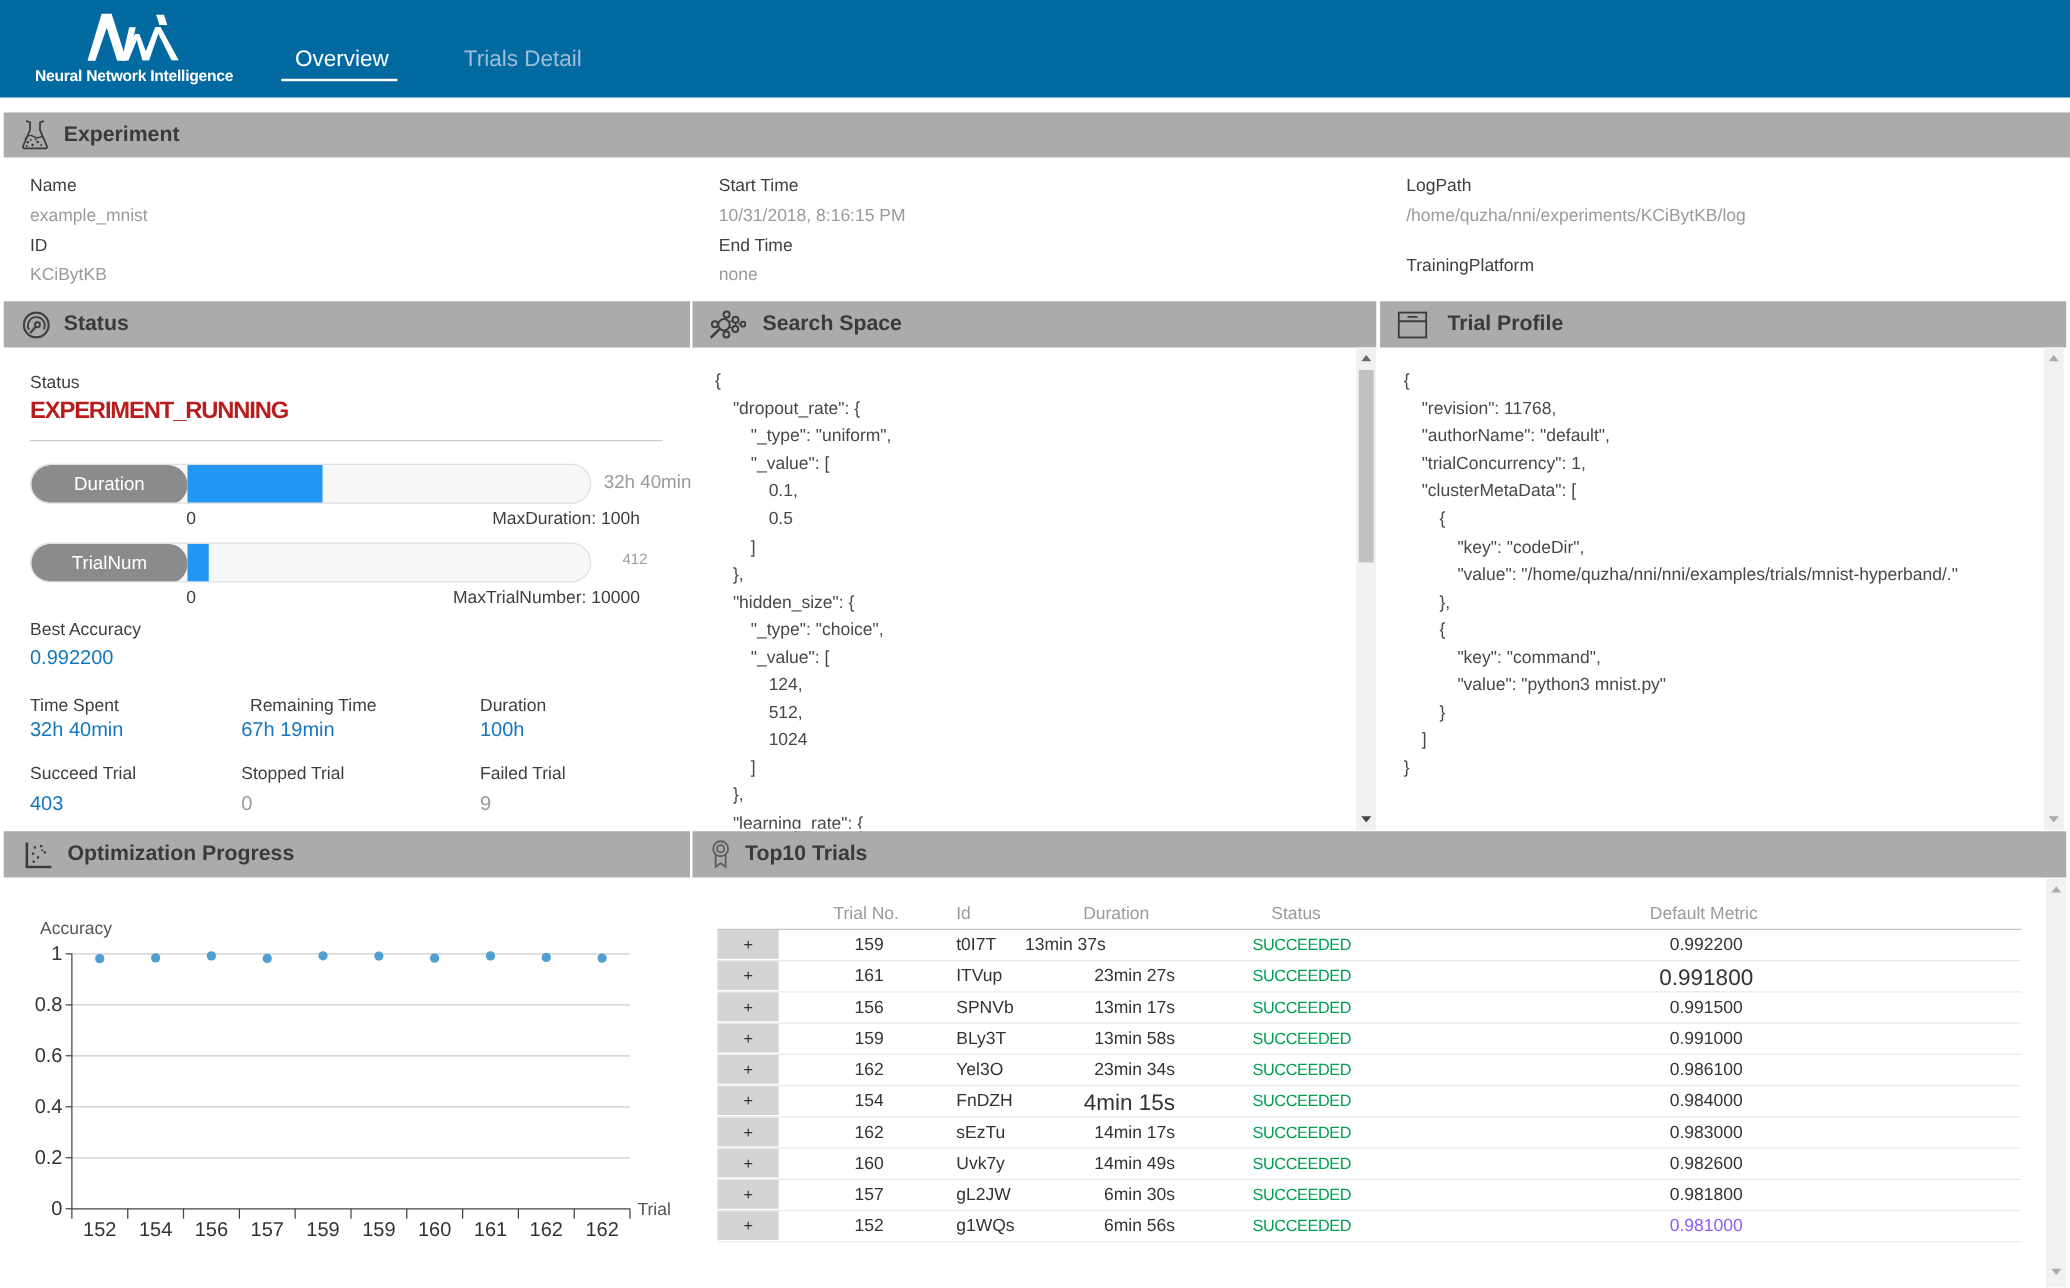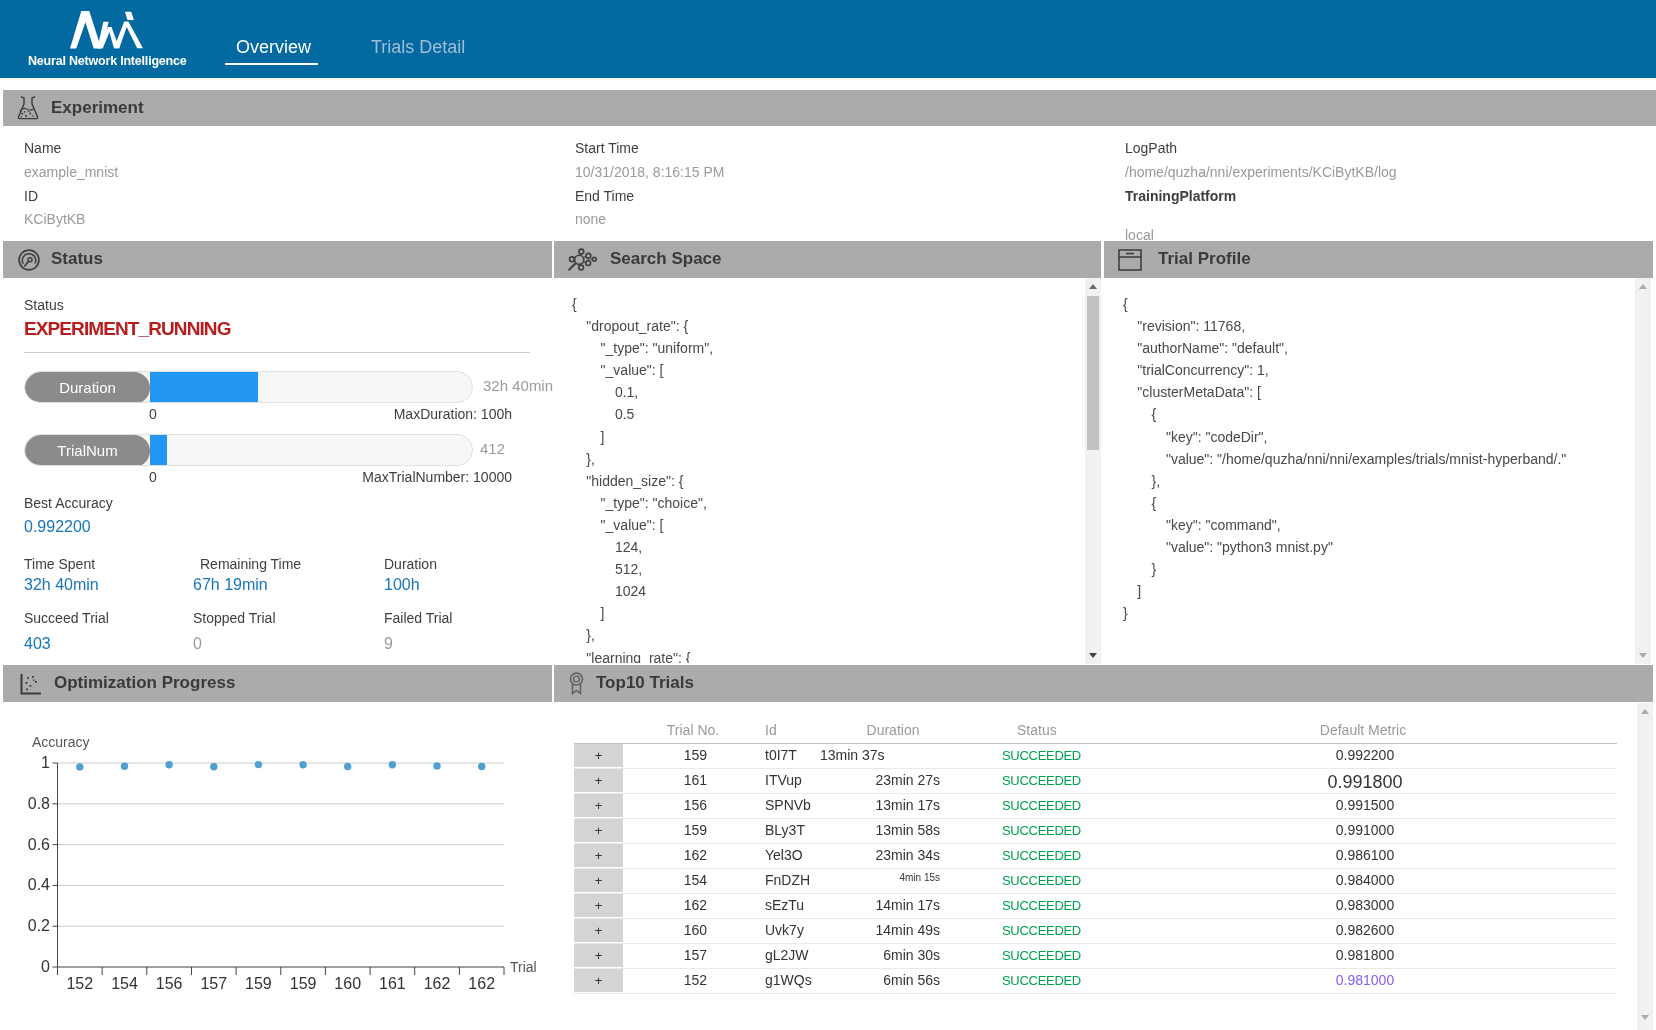--- a/index.html
+++ b/index.html
@@ -72,21 +72,21 @@
   </div>
 <div class="abs" style="left:575px;top:140px;">
     <div class="lab">Start Time</div>
     <div class="gval" style="margin-top:8px;">10/31/2018, 8:16:15 PM</div>
     <div class="lab" style="margin-top:8px;">End Time</div>
     <div class="gval" style="margin-top:7px;">none</div>
   </div>
 <div class="abs" style="left:1125px;top:140px;">
     <div class="lab">LogPath</div>
     <div class="gval" style="margin-top:8px;">/home/quzha/nni/experiments/KCiBytKB/log</div>
-    <div class="lab" style="margin-top:8px;font-weight:bold;">TrainingPlatform</div>
+    <div class="lab" style="margin-top:24px;">TrainingPlatform</div>
     <div class="gval" style="margin-top:23px;">local</div>
   </div>
 
 <div class="gbar" style="left:3px;top:241px;width:549px;height:37px;" id="p-status">
   <svg class="abs" style="left:14.5px;top:8px;" width="22" height="22" viewBox="0 0 22 22">
     <g stroke="#3f3f3f" fill="none">
       <circle cx="11" cy="11" r="9.9" stroke-width="1.7"></circle>
       <path d="M5.3 14.8 A6.7 6.7 0 1 1 17 14.5" stroke-width="1.5"></path>
       <circle cx="12" cy="10.8" r="2" stroke-width="1.5"></circle>
       <line x1="10.5" y1="12.4" x2="6.2" y2="17.5" stroke-width="1.7"></line>
@@ -103,21 +103,21 @@
   <div class="abs" style="left:0;top:0;width:125px;height:32px;background:#8b8b8b;border-radius:16px;color:#fff;font-size:15px;text-align:center;line-height:32px;">Duration</div>
 </div>
 <div class="abs" style="left:483px;top:377px;font-size:15px;color:#9a9a9a;">32h 40min</div>
 <div class="abs lab" style="left:149px;top:406px;">0</div>
 <div class="abs lab" style="left:512px;top:406px;transform:translateX(-100%);">MaxDuration: 100h</div>
 
 <div class="abs" style="left:24px;top:434px;width:449px;height:32px;border:1px solid #e0e0e0;background:#f7f7f7;border-radius:16px;overflow:hidden;">
   <div class="abs" style="left:125px;top:0;width:17px;height:32px;background:#2196f3;"></div>
   <div class="abs" style="left:0;top:0;width:125px;height:32px;background:#8b8b8b;border-radius:16px;color:#fff;font-size:15px;text-align:center;line-height:32px;">TrialNum</div>
 </div>
-<div class="abs" style="left:480px;top:440px;font-size:15px;color:#9a9a9a;">412</div>
+<div class="abs" style="left:498px;top:440px;font-size:12px;color:#9a9a9a;">412</div>
 <div class="abs lab" style="left:149px;top:469px;">0</div>
 <div class="abs lab" style="left:512px;top:469px;transform:translateX(-100%);">MaxTrialNumber: 10000</div>
 
 <div class="abs lab" style="left:24px;top:495px;">Best Accuracy</div>
 <div class="abs bval" style="left:24px;top:518px;">0.992200</div>
 
 <div class="abs lab" style="left:24px;top:556px;">Time Spent</div>
 <div class="abs lab" style="left:200px;top:556px;">Remaining Time</div>
 <div class="abs lab" style="left:384px;top:556px;">Duration</div>
 <div class="abs bval" style="left:24px;top:576px;">32h 40min</div>
@@ -337,21 +337,21 @@
 <div class="abs" style="left:574px;top:844px;width:49px;height:23px;background:#d4d4d4;text-align:center;line-height:23px;font-size:13px;color:#333;">+</div>
 <div class="abs" style="left:627px;top:847px;width:80px;text-align:right;font-size:14px;color:#333;">162</div>
 <div class="abs" style="left:765px;top:847px;font-size:14px;color:#333;">Yel3O</div>
 <div class="abs" style="left:820px;top:847px;width:120px;text-align:right;font-size:14px;color:#333;">23min 34s</div>
 <div class="abs" style="left:1002px;top:847.5px;font-size:13px;color:#00a050;letter-spacing:-0.3px;">SUCCEEDED</div>
 <div class="abs" style="left:1290px;top:847px;width:150px;text-align:center;font-size:14px;color:#333;">0.986100</div>
 <div class="abs" style="left:574px;top:868px;width:1043px;height:1px;background:#e9e9e9;"></div>
 <div class="abs" style="left:574px;top:869px;width:49px;height:23px;background:#d4d4d4;text-align:center;line-height:23px;font-size:13px;color:#333;">+</div>
 <div class="abs" style="left:627px;top:872px;width:80px;text-align:right;font-size:14px;color:#333;">154</div>
 <div class="abs" style="left:765px;top:872px;font-size:14px;color:#333;">FnDZH</div>
-<div class="abs" style="left:820px;top:872px;width:120px;text-align:right;font-size:10px;color:#333;">4min 15s</div>
+<div class="abs" style="left:820px;top:872px;width:120px;text-align:right;font-size:18px;color:#333;">4min 15s</div>
 <div class="abs" style="left:1002px;top:872.5px;font-size:13px;color:#00a050;letter-spacing:-0.3px;">SUCCEEDED</div>
 <div class="abs" style="left:1290px;top:872px;width:150px;text-align:center;font-size:14px;color:#333;">0.984000</div>
 <div class="abs" style="left:574px;top:893px;width:1043px;height:1px;background:#e9e9e9;"></div>
 <div class="abs" style="left:574px;top:894px;width:49px;height:23px;background:#d4d4d4;text-align:center;line-height:23px;font-size:13px;color:#333;">+</div>
 <div class="abs" style="left:627px;top:897px;width:80px;text-align:right;font-size:14px;color:#333;">162</div>
 <div class="abs" style="left:765px;top:897px;font-size:14px;color:#333;">sEzTu</div>
 <div class="abs" style="left:820px;top:897px;width:120px;text-align:right;font-size:14px;color:#333;">14min 17s</div>
 <div class="abs" style="left:1002px;top:897.5px;font-size:13px;color:#00a050;letter-spacing:-0.3px;">SUCCEEDED</div>
 <div class="abs" style="left:1290px;top:897px;width:150px;text-align:center;font-size:14px;color:#333;">0.983000</div>
 <div class="abs" style="left:574px;top:918px;width:1043px;height:1px;background:#e9e9e9;"></div>

